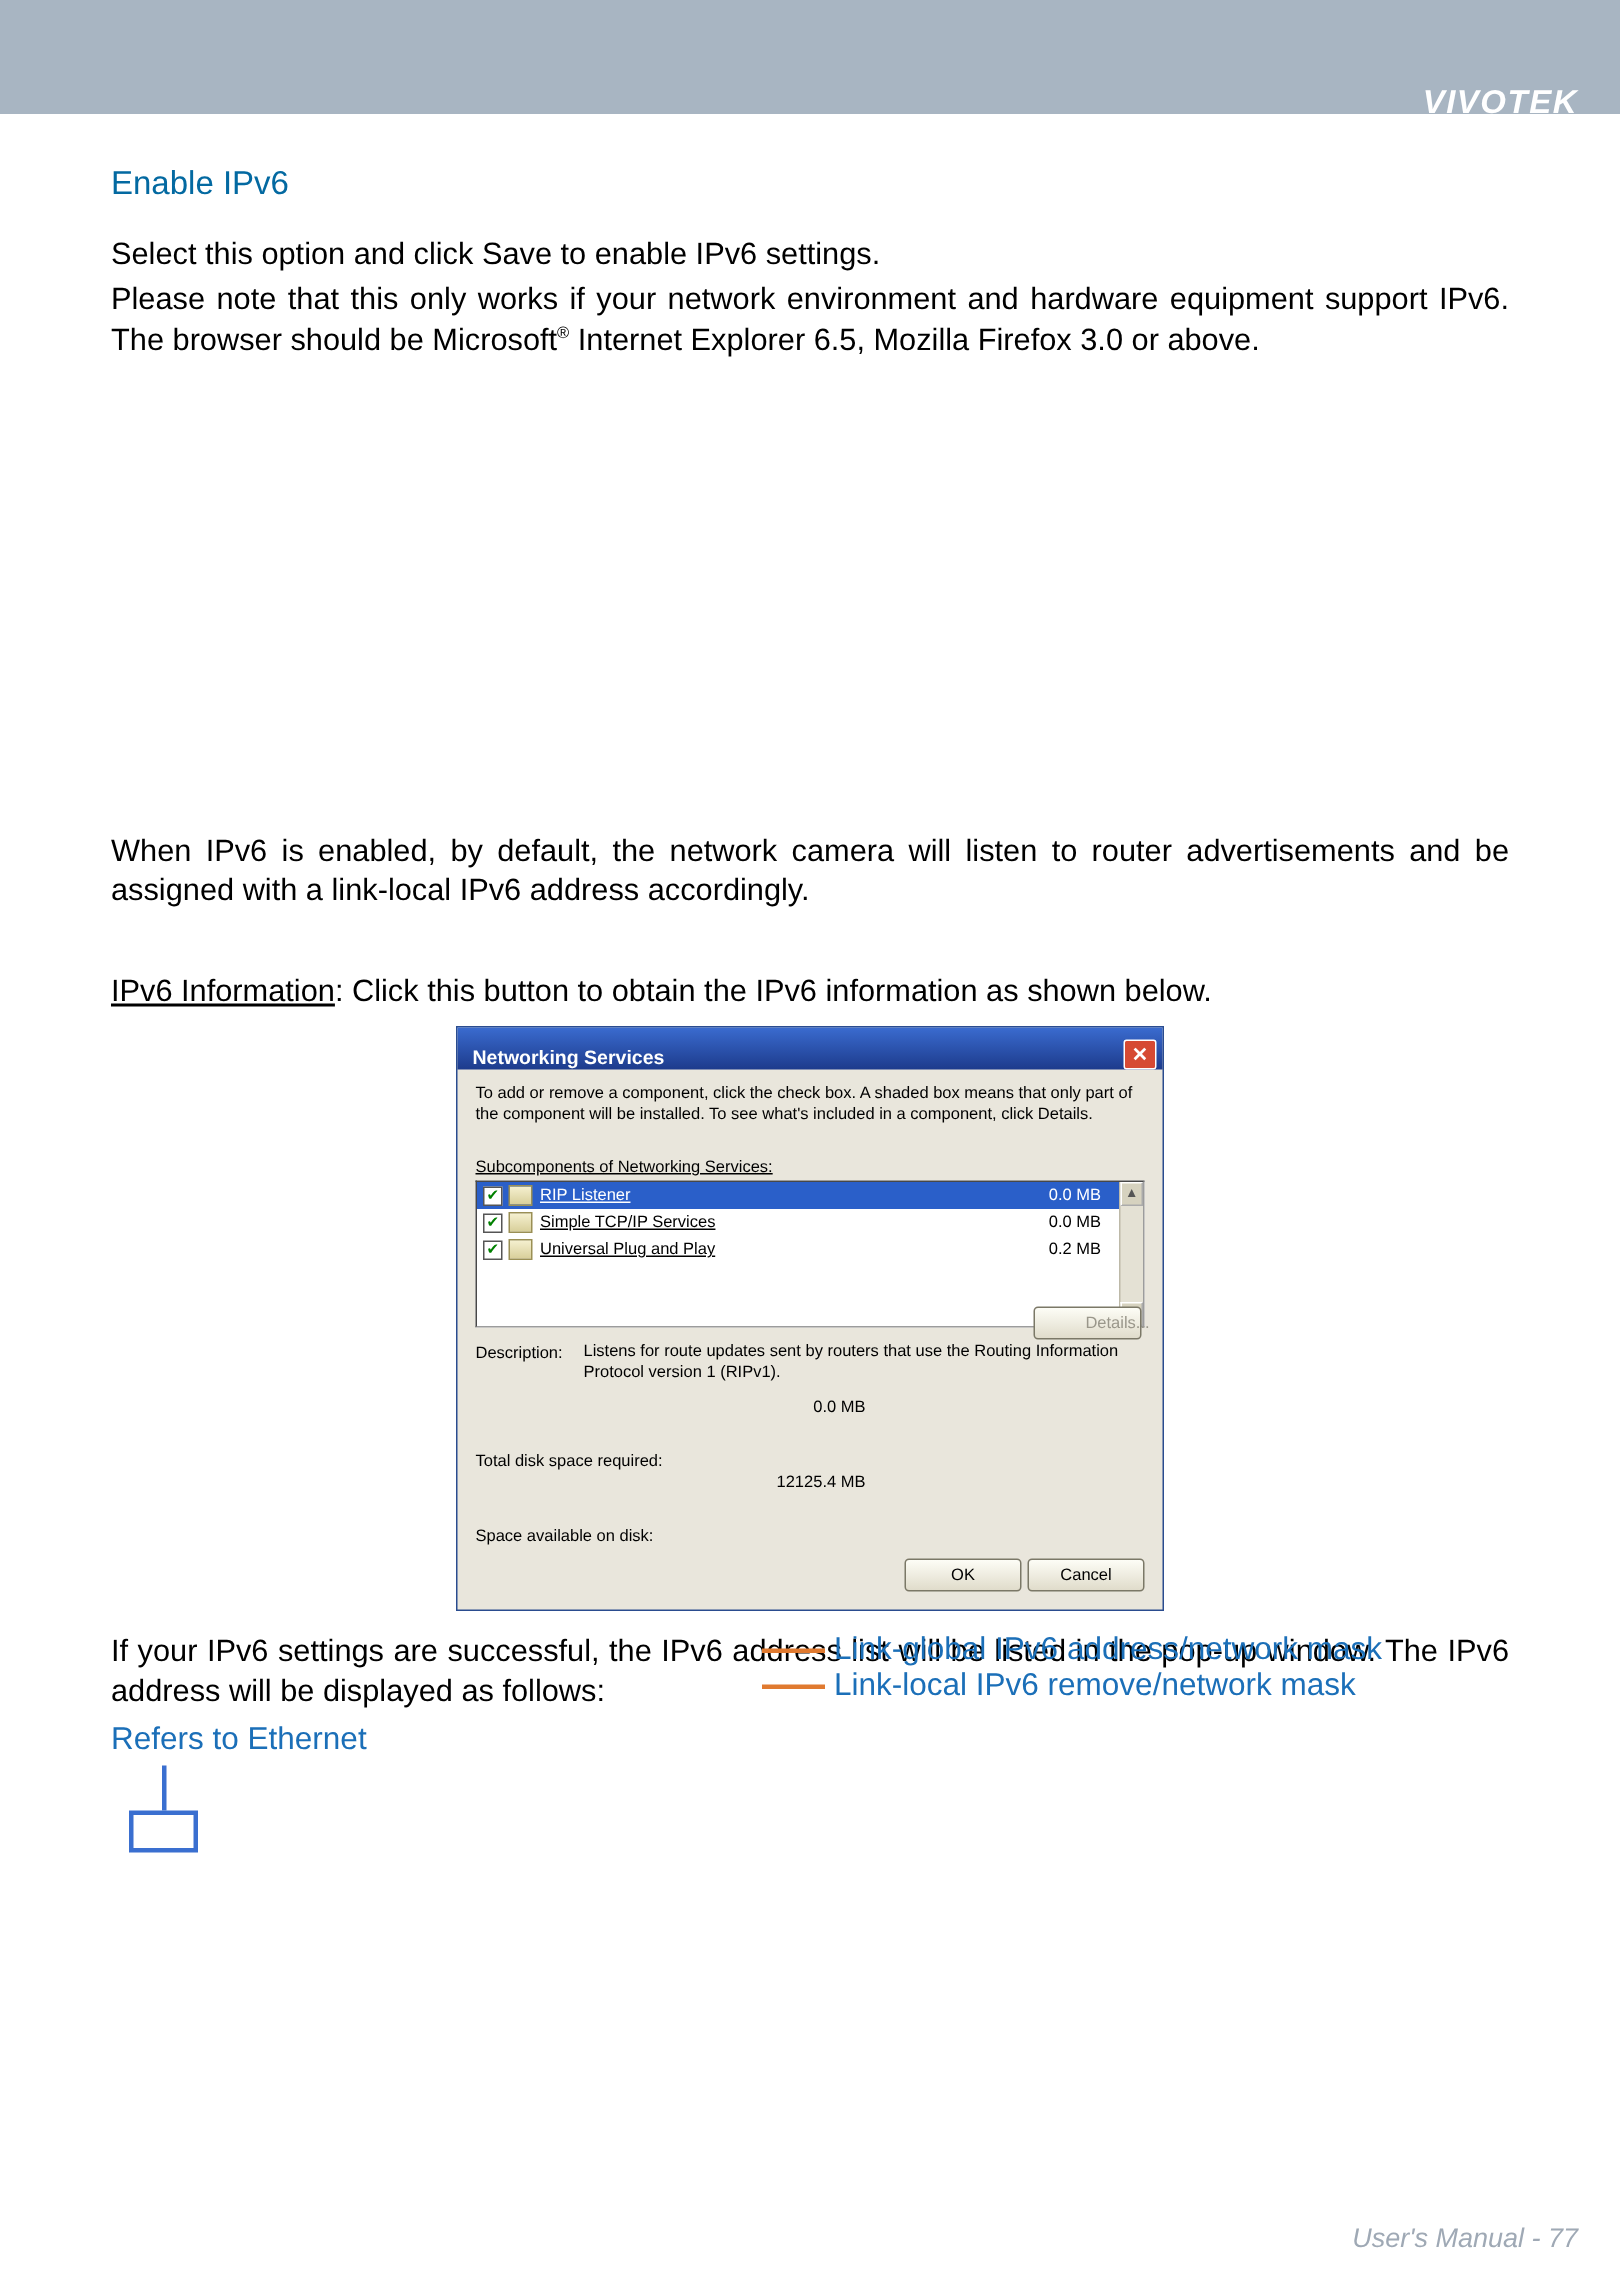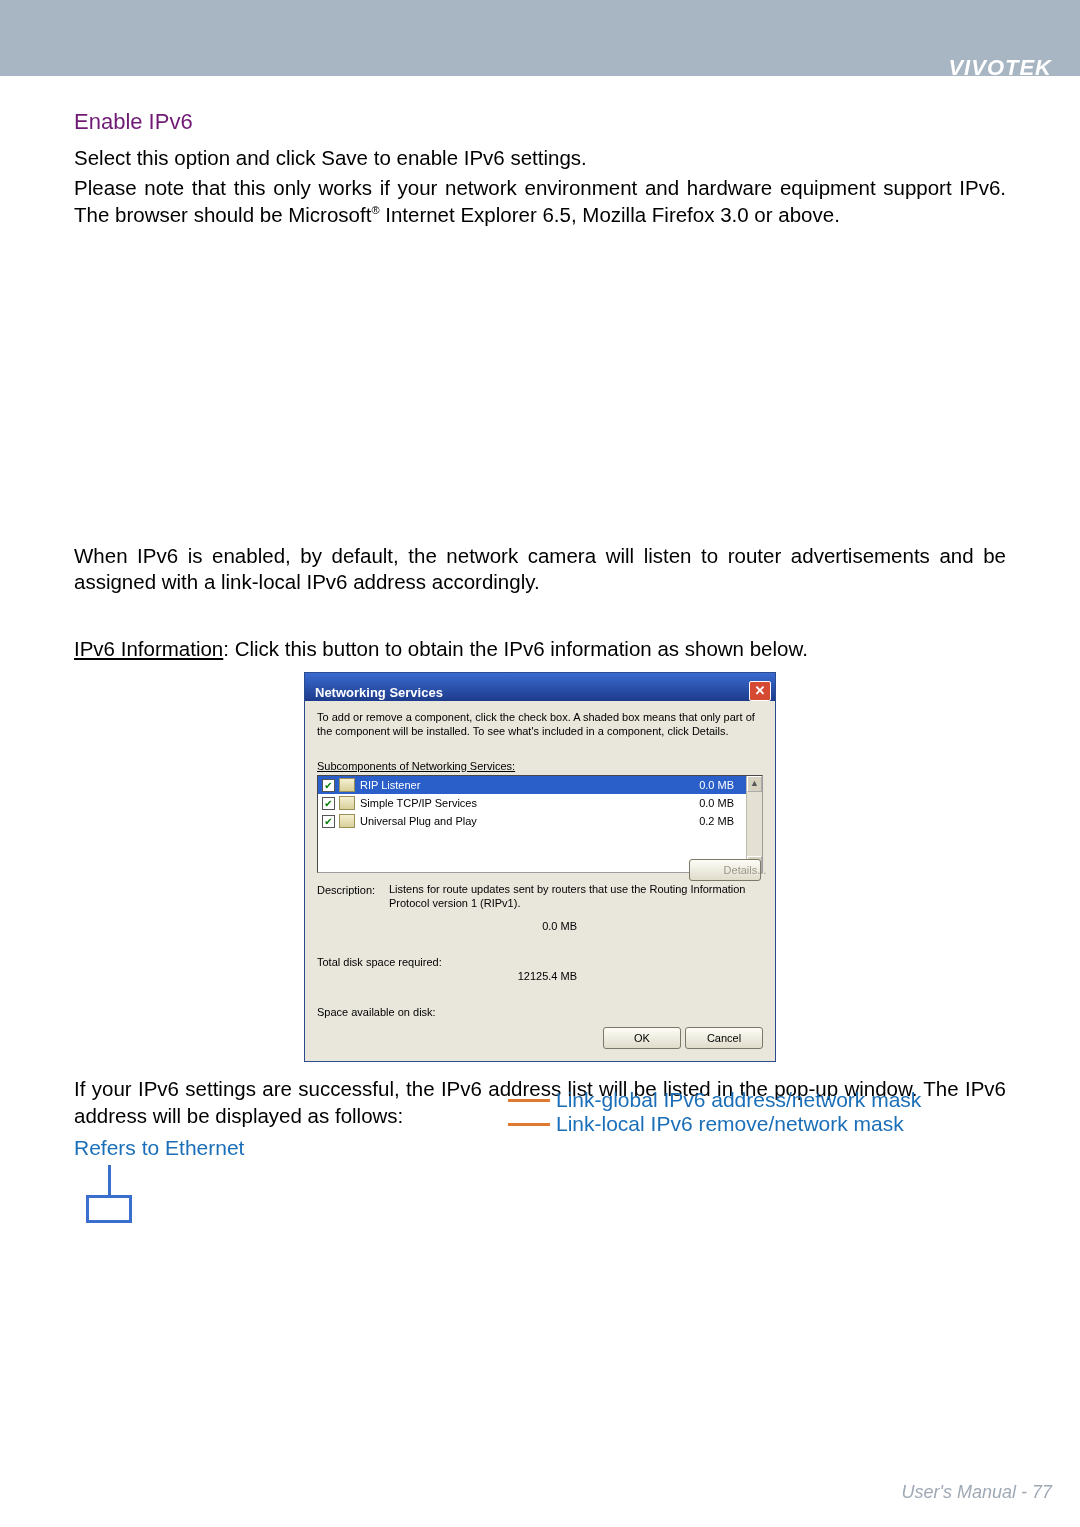--- a/index.html
+++ b/index.html
@@ -31,23 +31,23 @@
     font-size: 22px;
     letter-spacing: 1px;
   }
   .content {
     padding: 32px 74px 0 74px;
     font-size: 20.5px;
     line-height: 1.3;
     color: #000;
   }
   .section-title {
-    color: #701a75;
+    color: #0369a1;
     font-size: 22px;
-    margin-bottom: 8px;
+    margin-bottom: 20px;
   }
   .para { margin-bottom: 4px; text-align: justify; }
   .para-just { text-align: justify; text-justify: inter-word; }
   sup { font-size: 11px; vertical-align: super; }
   .underline { text-decoration: underline; }
   .spacer-big { height: 310px; }
   .spacer-mid { height: 36px; }
 
   
   .dialog-wrap {
@@ -100,21 +100,21 @@
     display: inline-flex; align-items: center; justify-content: center;
     font-size: 10px; color: #008000; margin-right: 4px;
   }
   .file-ico {
     width: 16px; height: 14px;
     background: linear-gradient(#f5f0d0,#d8cf9a);
     border: 1px solid #9a8f55;
     margin-right: 5px;
     position: relative;
   }
-  .dlg-row-text { flex: 1; }
+  .dlg-row-text { flex: 1; text-decoration: underline; }
   .dlg-row-size { width: 60px; text-align: right; padding-right: 4px; }
   .dlg-scroll {
     position: absolute; right: 0; top: 0; bottom: 0; width: 16px;
     background: #e4e1d4;
     border-left: 1px solid #bdb9a8;
     display: flex; flex-direction: column; justify-content: space-between;
   }
   .scroll-btn {
     height: 16px; background: #d6d2bf; border: 1px outset #fff;
     font-size: 9px; text-align: center; line-height: 12px; color: #555;

